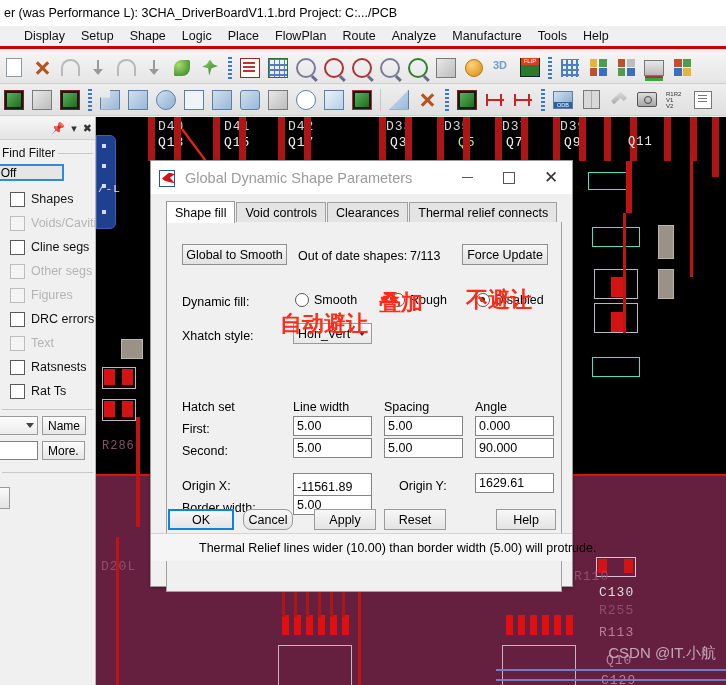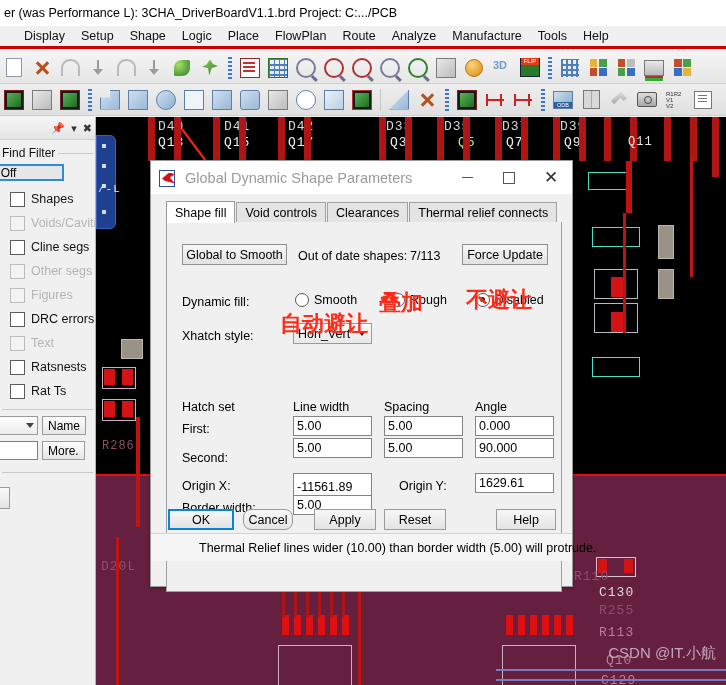--- a/index.html
+++ b/index.html
@@ -654,21 +654,21 @@
       <div class="dlabel" style="left:15px;top:178px;">Hatch set</div>
       <div class="dlabel" style="left:126px;top:178px;">Line width</div>
       <div class="dlabel" style="left:217px;top:178px;">Spacing</div>
       <div class="dlabel" style="left:308px;top:178px;">Angle</div>
 
       <div class="dlabel" style="left:15px;top:200px;">First:</div>
       <div class="dfield" style="left:126px;top:194px;width:79px;height:20px;">5.00</div>
       <div class="dfield" style="left:217px;top:194px;width:79px;height:20px;">5.00</div>
       <div class="dfield" style="left:308px;top:194px;width:79px;height:20px;">0.000</div>
 
-      <div class="dlabel" style="left:15px;top:222px;margin-top:7px;">Second:</div>
+      <div class="dlabel" style="left:15px;top:222px;">Second:</div>
       <div class="dfield" style="left:126px;top:216px;width:79px;height:20px;">5.00</div>
       <div class="dfield" style="left:217px;top:216px;width:79px;height:20px;">5.00</div>
       <div class="dfield" style="left:308px;top:216px;width:79px;height:20px;">90.000</div>
 
       <div class="dlabel" style="left:15px;top:257px;">Origin X:</div>
       <div class="dfield" style="left:126px;top:251px;width:79px;height:28px;">-11561.89</div>
       <div class="dlabel" style="left:232px;top:257px;">Origin Y:</div>
       <div class="dfield" style="left:308px;top:251px;width:79px;height:20px;">1629.61</div>
 
       <div class="dlabel" style="left:15px;top:279px;">Border width:</div>

